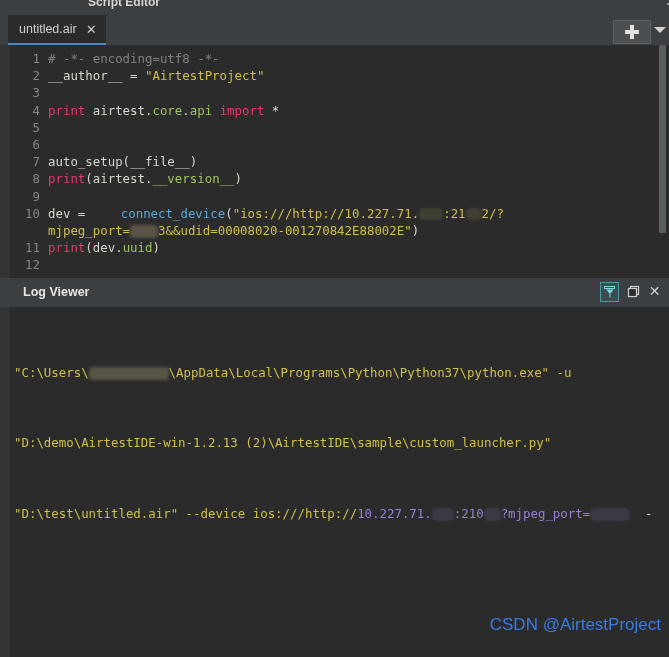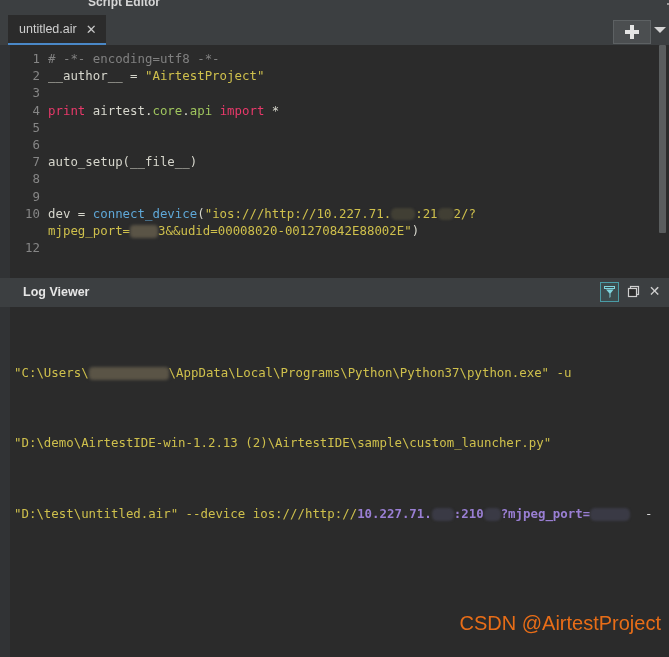--- a/index.html
+++ b/index.html
@@ -98,21 +98,21 @@
   .gutter {
     width: 38px; text-align: right; padding-right: 8px;
     color: #868686; flex: none;
   }
   .ctext { color: #a9b7c6; }
 
   
   .t-comment { color: #808080; }
   .t-kw2     { color: #e8396a; }
   .t-str     { color: #cfc04c; }
-  .t-fn      { color: #5fa8d8; }
+  .t-fn      { color: #5fa8d8; margin-left: 28px; }
   .t-mod     { color: #9fc55e; }
   .t-attr    { color: #9fc55e; }
   .t-plain   { color: #d6d6cc; }
   .t-star    { color: #d6d6cc; }
 
   .blob {
     display: inline-block; vertical-align: middle;
     background: #413f34; border-radius: 5px;
     filter: blur(1.2px);
   }
@@ -170,27 +170,27 @@
   .logtext {
     position: absolute; left: 14px; top: 4px; right: 4px;
     font-family: "DejaVu Sans Mono", monospace;
     font-size: 12.4px; line-height: 17.6px;
     color: #d6d6d6; white-space: pre;
   }
   .lrow { height: 17.6px; white-space: pre; }
   .lrow.blank { height: 17.6px; }
 
   .l-yellow { color: #cfc04c; }
-  .l-purple { color: #9a7fd4; font-weight: bold; }
+  .l-purple { color: #9a7fd4; }
   .l-white  { color: #d6d6d6; }
 
   .watermark {
     position: absolute; right: 8px; bottom: 22px;
     font-family: "Liberation Sans", sans-serif;
-    font-size: 20px; color: #f97316; opacity: 0.92;
+    font-size: 17px; color: #3b82f6; opacity: 0.92;
     white-space: nowrap;
   }
 </style>
 </head>
 <body>
 
 <div id="app">
 
   <div class="window-title">
     <div class="wt-text">Script Editor</div>
@@ -224,28 +224,29 @@
       <div class="cline"><span class="gutter">3</span><span class="ctext"></span></div>
 
       <div class="cline"><span class="gutter">4</span><span class="ctext"><span class="t-kw2">print</span><span class="t-plain"> airtest.</span><span class="t-mod">core</span><span class="t-plain">.</span><span class="t-mod">api</span><span class="t-plain"> </span><span class="t-kw2">import</span><span class="t-star"> *</span></span></div>
 
       <div class="cline"><span class="gutter">5</span></div>
 
       <div class="cline"><span class="gutter">6</span><span class="ctext"></span></div>
 
       <div class="cline"><span class="gutter">7</span><span class="ctext"><span class="t-plain">auto_setup(__file__)</span></span></div>
 
-      <div class="cline"><span class="gutter">8</span></div>
+      <div class="cline"><span class="gutter">8</span><span class="ctext"><span class="t-kw2">print</span><span class="t-plain">(airtest.</span><span class="t-attr">__version__</span><span class="t-plain">)</span></span></div>
 
       <div class="cline"><span class="gutter">9</span><span class="ctext"></span></div>
 
       <div class="cline"><span class="gutter">10</span><span class="ctext"><span class="t-plain">dev = </span><span class="t-fn">connect_device</span><span class="t-plain">(</span><span class="t-str">"ios:///http://10.227.71.</span><span class="blob" style="width:24px;height:12px;"></span><span class="t-str">:21</span><span class="blob" style="width:16px;height:12px;"></span><span class="t-str">2/?</span></span></div>
 
       <div class="cline"><span class="gutter"></span><span class="ctext"><span class="t-str">mjpeg_port=</span><span class="blob-light" style="width:28px;height:13px;"></span><span class="t-str">3&amp;&amp;udid=00008020-001270842E88002E"</span><span class="t-plain">)</span></span></div>
 
+      <div class="cline"><span class="gutter">11</span><span class="ctext"><span class="t-kw2">print</span><span class="t-plain">(dev.</span><span class="t-attr">uuid</span><span class="t-plain">)</span></span></div>
 
       <div class="cline"><span class="gutter">12</span><span class="ctext"></span></div>
 
     </div>
   </div>
 
   <div class="logviewer">
 
     <div class="log-header">
       <div class="log-title">Log Viewer</div>

